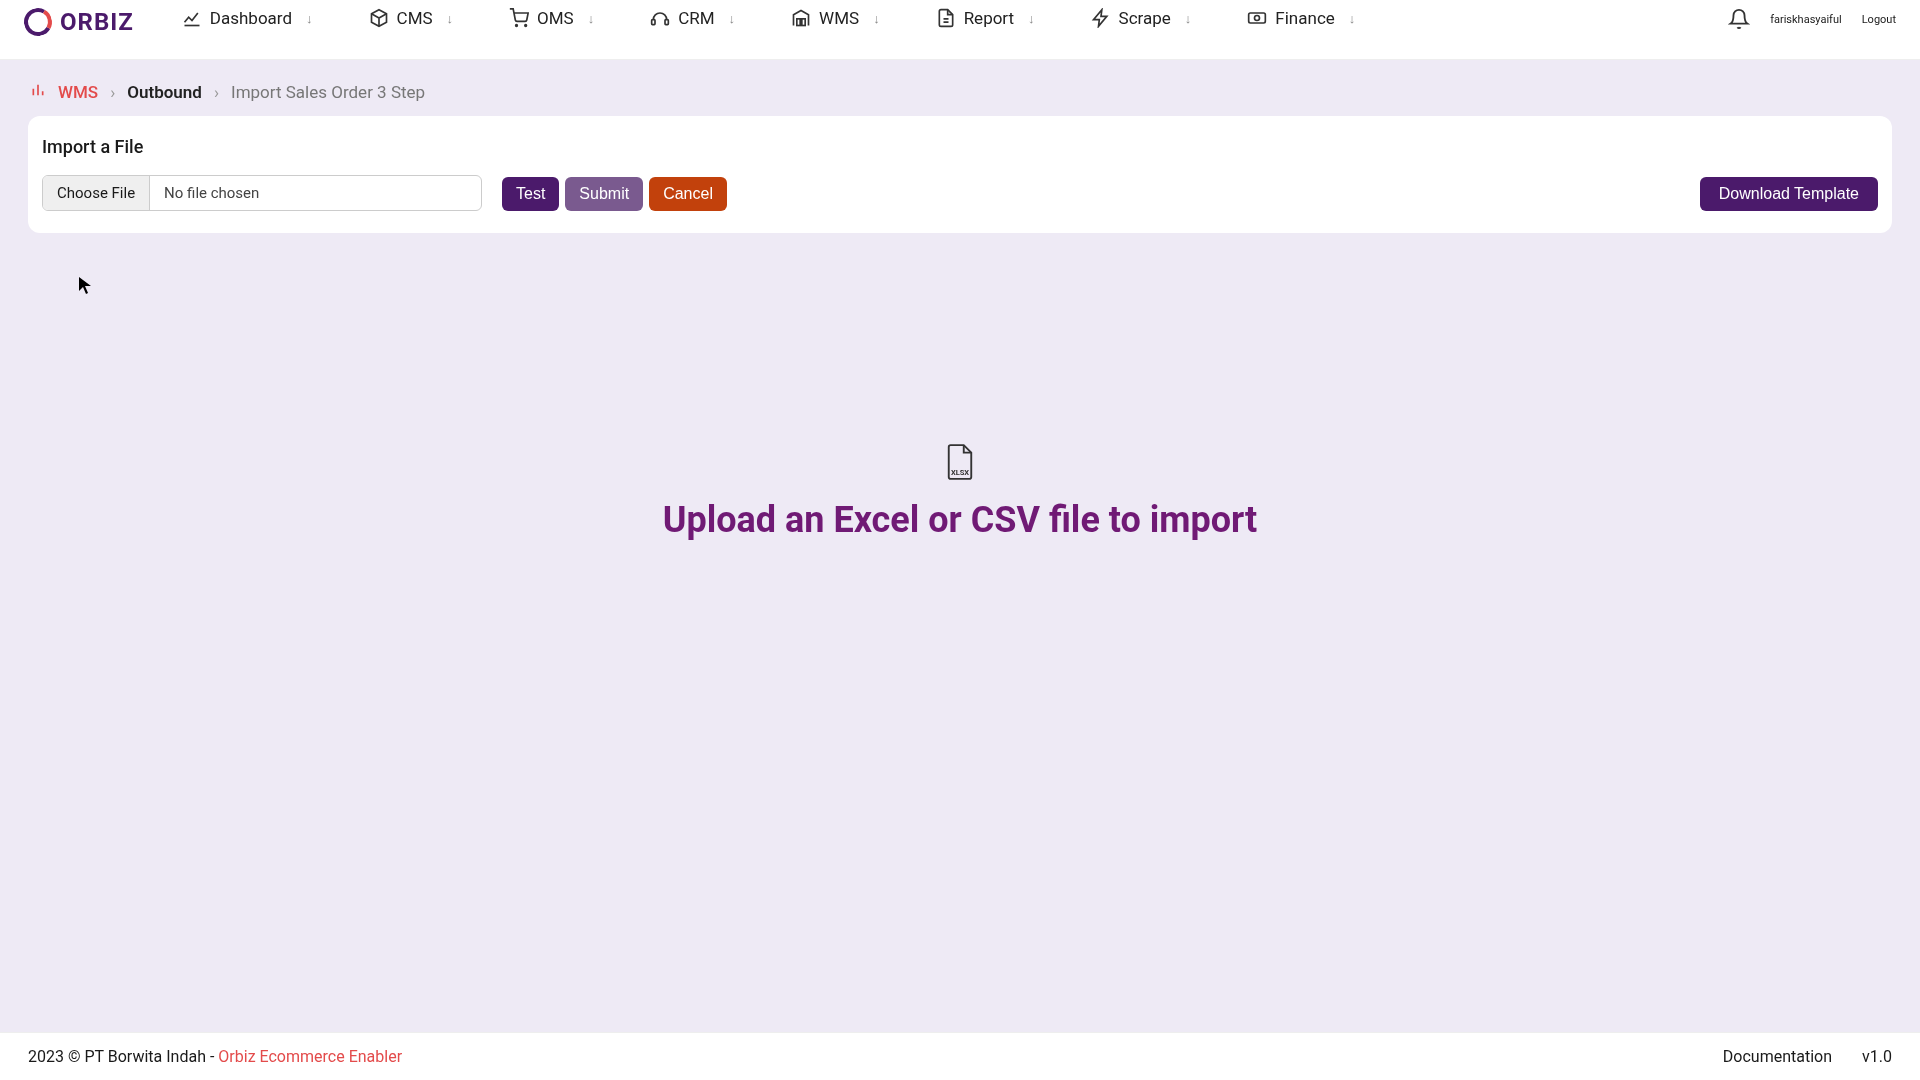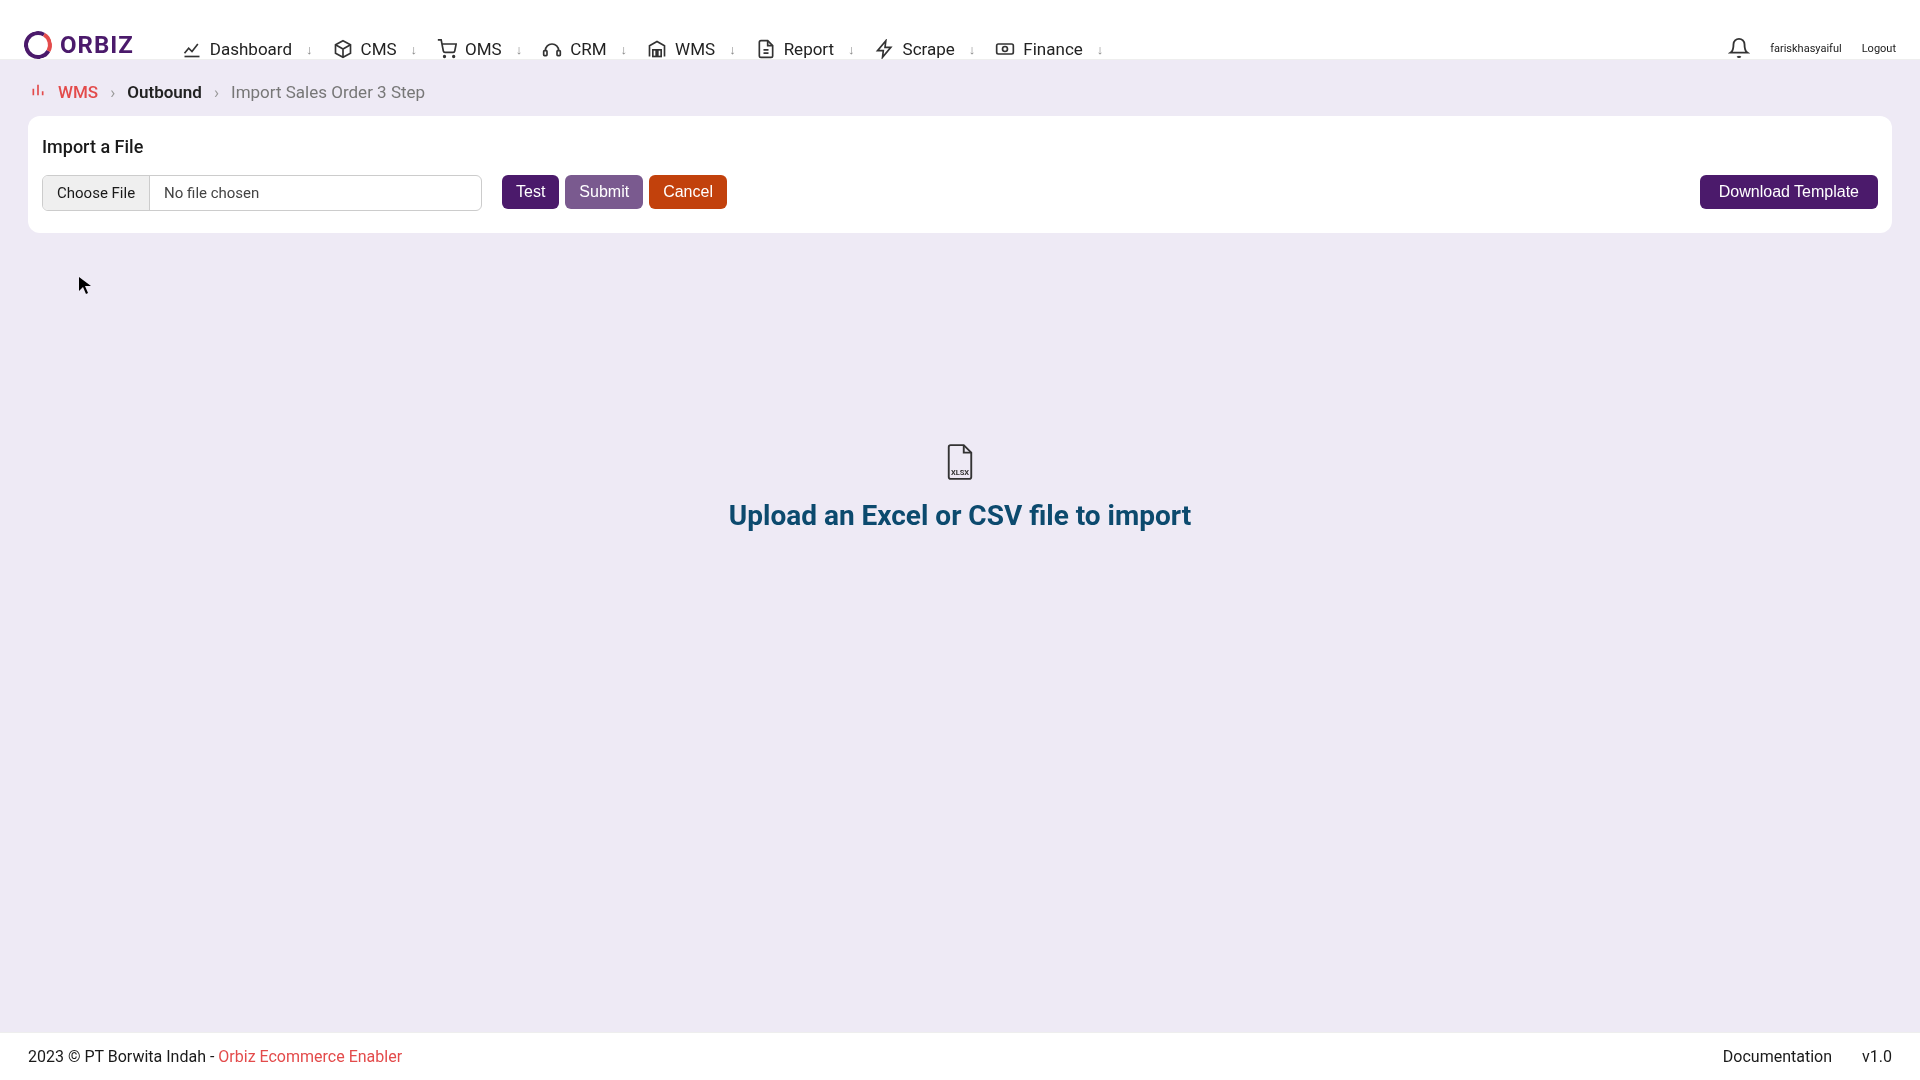--- a/index.html
+++ b/index.html
@@ -9,22 +9,22 @@
     color: #1a1a1a;
     width: 1920px;
     height: 1080px;
     position: relative;
     overflow: hidden;
   }
   .header {
     background: #ffffff;
     height: 60px;
     display: flex;
-    align-items: flex-end;
-    padding: 0 24px;
+    align-items: flex-start;
+    padding: 8px 24px;
     border-bottom: 1px solid #eee;
   }
   .logo {
     display: flex;
     align-items: center;
     gap: 8px;
     margin-right: 48px;
   }
   .logo-icon {
     width: 28px;
@@ -35,21 +35,21 @@
     transform: rotate(-15deg);
   }
   .logo-text {
     font-size: 24px;
     font-weight: 700;
     color: #4b1a6b;
     letter-spacing: 1px;
   }
   .nav {
     display: flex;
-    gap: 20px;
+    gap: 56px;
     align-items: center;
     flex: 1;
   }
   .nav-item {
     display: flex;
     align-items: center;
     gap: 8px;
     font-size: 17px;
     color: #222;
     cursor: pointer;
@@ -94,21 +94,21 @@
     border-radius: 12px;
     padding: 20px 14px 22px;
   }
   .card-title {
     font-size: 18px;
     font-weight: 500;
     margin-bottom: 18px;
   }
   .row {
     display: flex;
-    align-items: flex-start;
+    align-items: flex-end;
     gap: 20px;
   }
   .file-input {
     display: flex;
     align-items: center;
     border: 1px solid #ccc;
     border-radius: 6px;
     width: 440px;
     overflow: hidden;
     height: 36px;
@@ -147,23 +147,23 @@
     align-items: center;
     gap: 20px;
   }
   .file-icon {
     width: 30px;
     height: 36px;
     position: relative;
     color: #333;
   }
   .drop-text {
-    font-size: 28px;
+    font-size: 36px;
     font-weight: 700;
-    color: #0c4a6e;
+    color: #701a75;
   }
   .footer {
     position: absolute;
     bottom: 0;
     left: 0;
     right: 0;
     background: #ffffff;
     height: 48px;
     display: flex;
     align-items: center;

